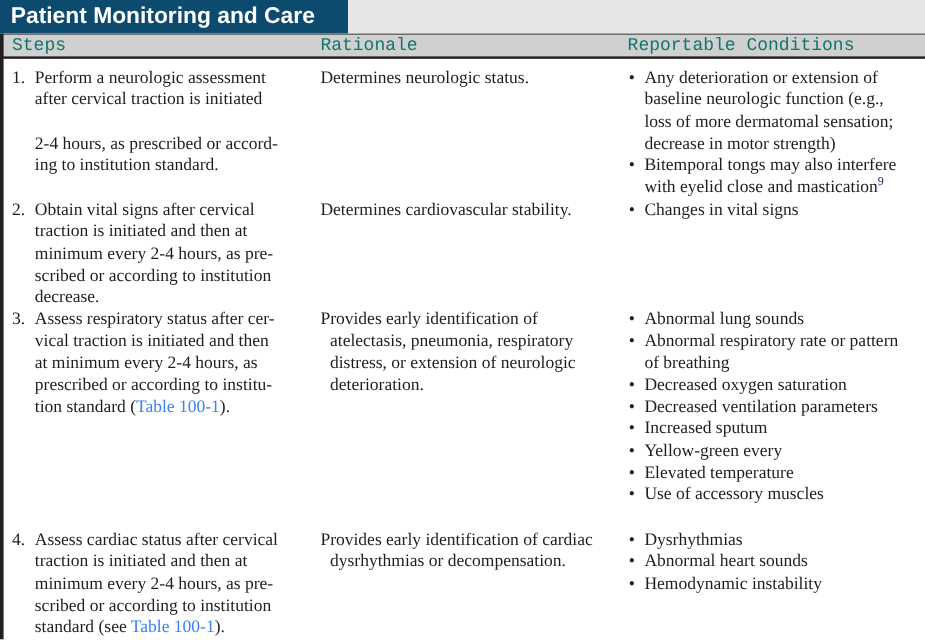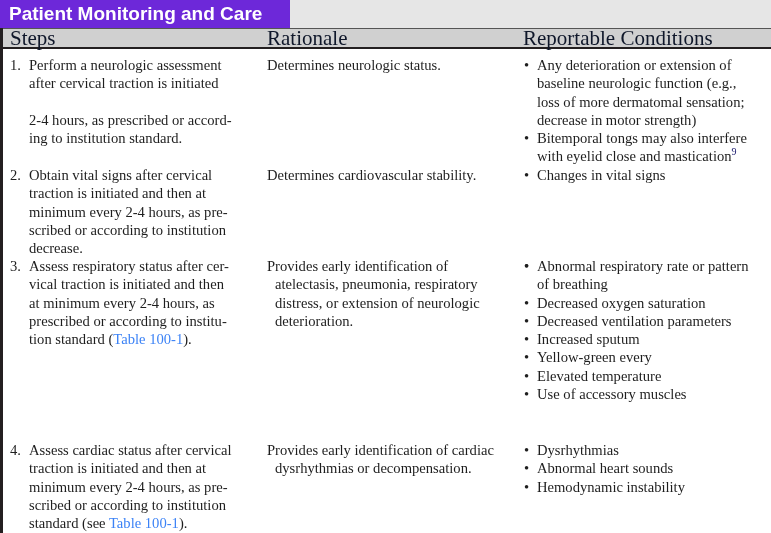--- a/index.html
+++ b/index.html
@@ -8,34 +8,34 @@
     font-family: "Liberation Serif", "DejaVu Serif", serif;
     color: #1e1e1e;
     position: relative;
   }
   .titlebar {
     position: absolute; left: 0; top: 0; width: 771px; height: 28px;
     background: #e6e6e6;
   }
   .title-box {
     position: absolute; left: 0; top: 0; width: 290px; height: 28px;
-    background: #6d28d9; color: #ffffff;
+    background: #0c4a6e; color: #ffffff;
     font-family: "Liberation Sans", "DejaVu Sans", sans-serif;
     font-weight: bold; font-size: 19px; line-height: 28px;
     padding-left: 9px; box-sizing: border-box; white-space: nowrap;
   }
   .header-row {
     position: absolute; left: 0; top: 28px; width: 771px; height: 21px;
     background: #d0d0d0;
     border-top: 1px solid #555;
     border-bottom: 2px solid #231f20;
     box-sizing: border-box;
   }
   .header-row .col-h {
-    position: absolute; top: 0; font-size: 21px; line-height: 19px; color: #0f172a;
+    position: absolute; top: 0; font-size: 15px; line-height: 19px; color: #0f766e; font-family: Liberation Mono, monospace;
   }
   .left-rule {
     position: absolute; left: 0; top: 28px; width: 3px; height: 505px; background: #231f20;
   }
   .cell {
     position: absolute; font-size: 14.6px; line-height: 18.3px; color: #1e1e1e;
   }
   .step { left: 10px; width: 250px; }
   .step .num { position: absolute; left: 0; top: 0; }
   .step .txt { display: block; padding-left: 19px; }
@@ -128,21 +128,21 @@
 <div class="cell rationale" style="top:257px">
   <span class="txt">
     <span>Provides early identification of</span><br>
     <span>atelectasis, pneumonia, respiratory</span><br>
     <span>distress, or extension of neurologic</span><br>
     <span>deterioration.</span>
   </span>
 </div>
 <div class="cell conditions" style="top:257px">
   <ul class="bullets">
-    <li><span class="dot">•</span></li>
+    <li><span class="dot">•</span><span>Abnormal lung sounds</span></li>
     <li><span class="dot">•</span><span>Abnormal respiratory rate or pattern</span><br><span>of breathing</span></li>
     <li><span class="dot">•</span><span>Decreased oxygen saturation</span></li>
     <li><span class="dot">•</span><span>Decreased ventilation parameters</span><br></li>
     <li><span class="dot">•</span><span>Increased sputum</span></li>
     <li><span class="dot">•</span><span>Yellow-green every</span></li>
     <li><span class="dot">•</span><span>Elevated temperature</span></li>
     <li><span class="dot">•</span><span>Use of accessory muscles</span></li>
   </ul>
 </div>
 

